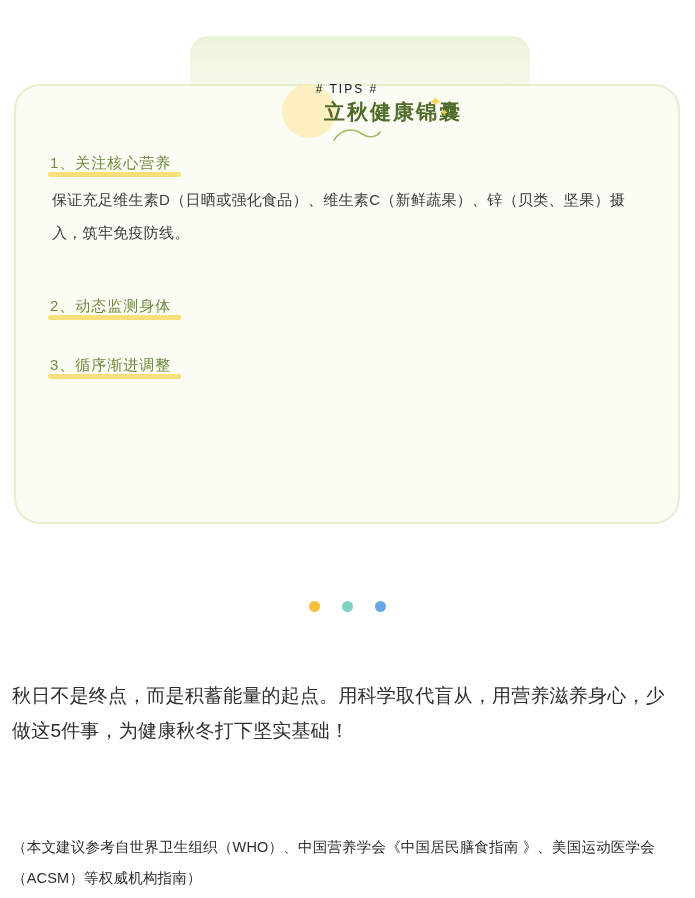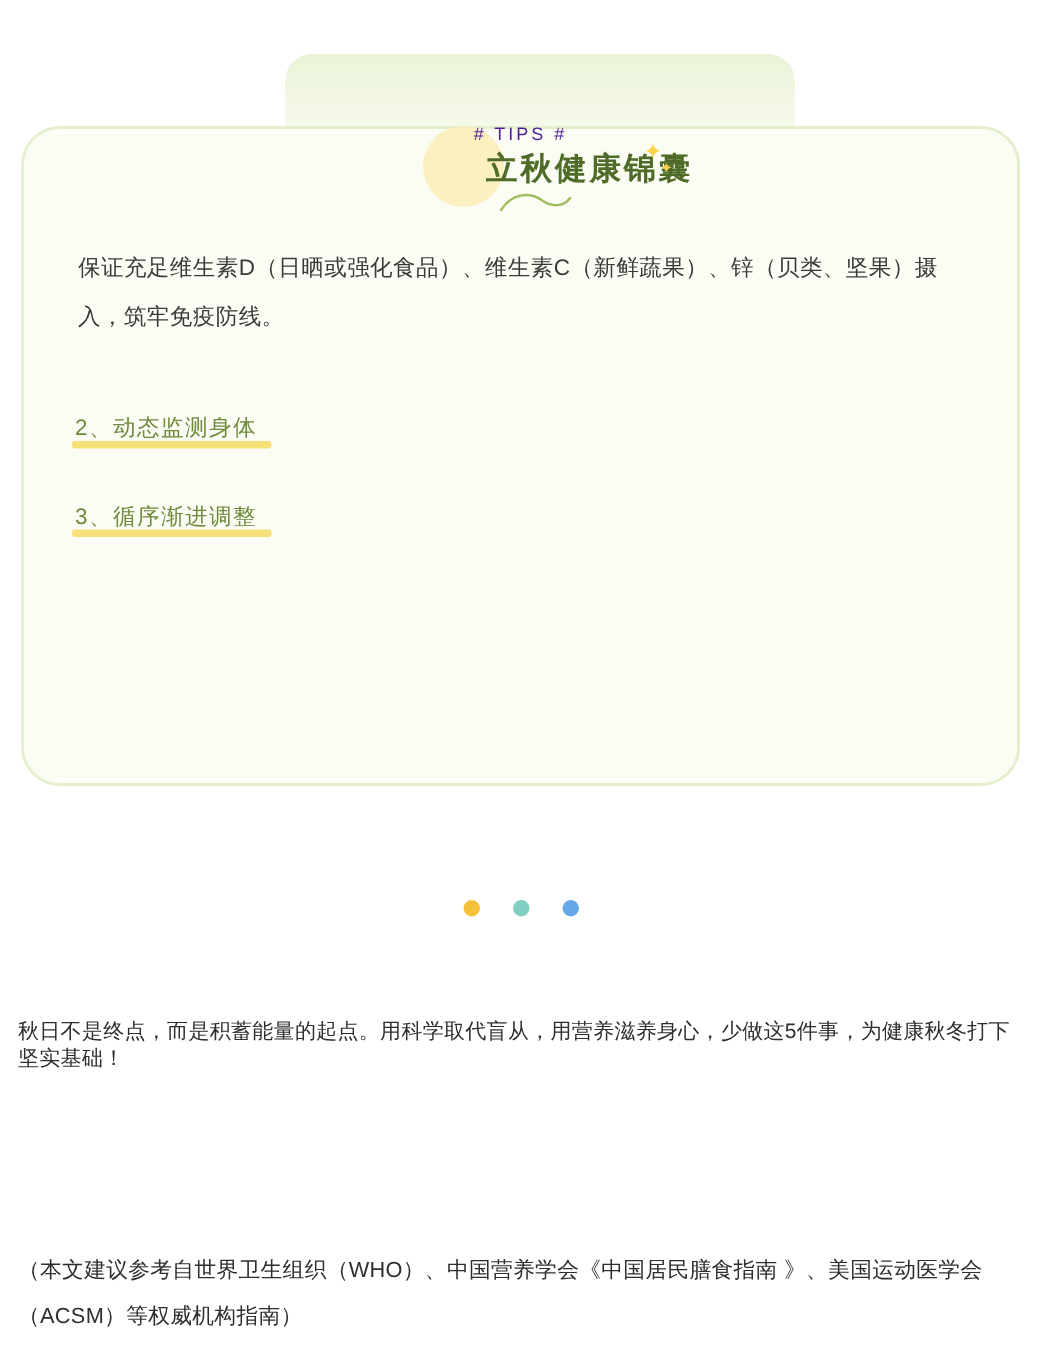--- a/index.html
+++ b/index.html
@@ -61,21 +61,21 @@
   }
 
   .tips-kicker {
     position: absolute;
     left: 0;
     top: 46px;
     width: 666px;
     text-align: center;
     font-size: 12px;
     letter-spacing: 2px;
-    color: #4c1d95;
+    color: #0f172a;
   }
 
   .tips-title {
     position: absolute;
     left: 0;
     top: 62px;
     width: 666px;
     text-align: center;
     font-size: 21px;
     font-weight: bold;
@@ -167,22 +167,22 @@
     border-radius: 50%;
     margin: 0 9px;
   }
 
   
   .outro {
     position: absolute;
     left: 12px;
     top: 678px;
     width: 668px;
-    font-size: 14px;
-    line-height: 18px;
+    font-size: 19px;
+    line-height: 35px;
     color: #2e2e2e;
     letter-spacing: .2px;
   }
 
   .source {
     position: absolute;
     left: 12px;
     top: 808px;
     width: 668px;
     font-size: 14.5px;
@@ -207,20 +207,26 @@
 
   <div class="sparkle">✦</div>
   <div class="sparkle-sm">✦</div>
 
   <svg class="squiggle" viewBox="0 0 50 18">
     <path d="M2 14 C 10 2, 22 2, 30 8 C 36 12, 44 12, 48 6" fill="none" stroke="#9fbd5f" stroke-width="1.6" stroke-linecap="round"></path>
   </svg>
 
   <div class="content">
 
+    <div class="sec-head-wrap">
+      <span class="sec-head">
+        <span class="hl"></span>
+        <span>1、关注核心营养</span>
+      </span>
+    </div>
     <div class="sec-body">保证充足维生素D（日晒或强化食品）、维生素C（新鲜蔬果）、锌（贝类、坚果）摄入，筑牢免疫防线。</div>
 
     <div class="gap-1"></div>
 
     <div class="sec-head-wrap">
       <span class="sec-head">
         <span class="hl"></span>
         <span>2、动态监测身体</span>
       </span>
     </div>

